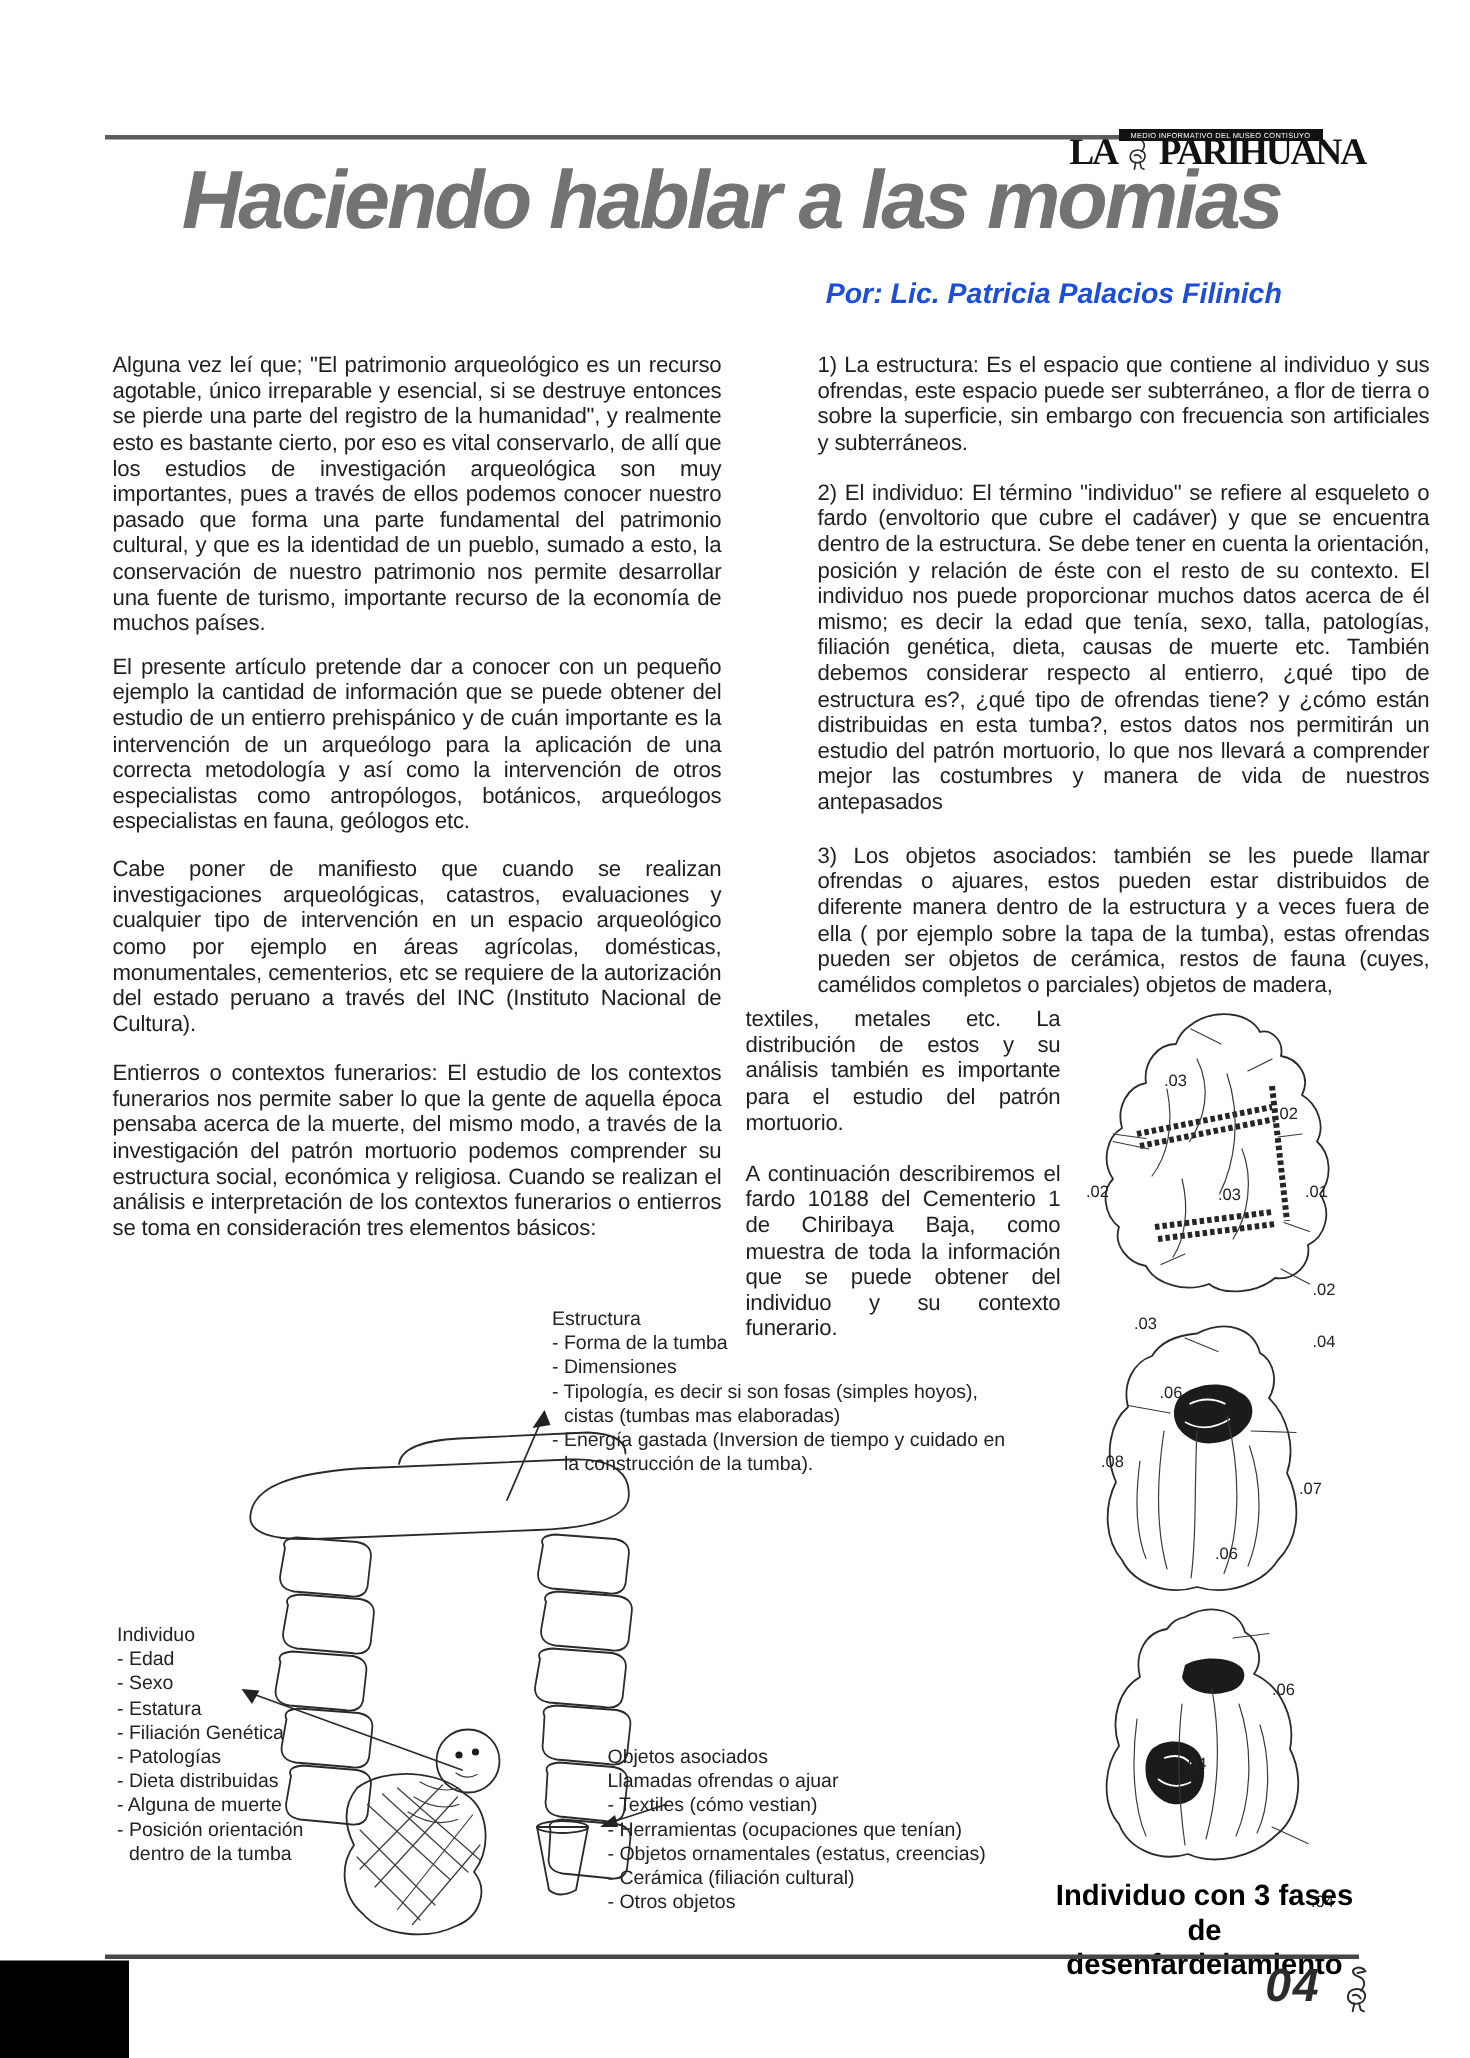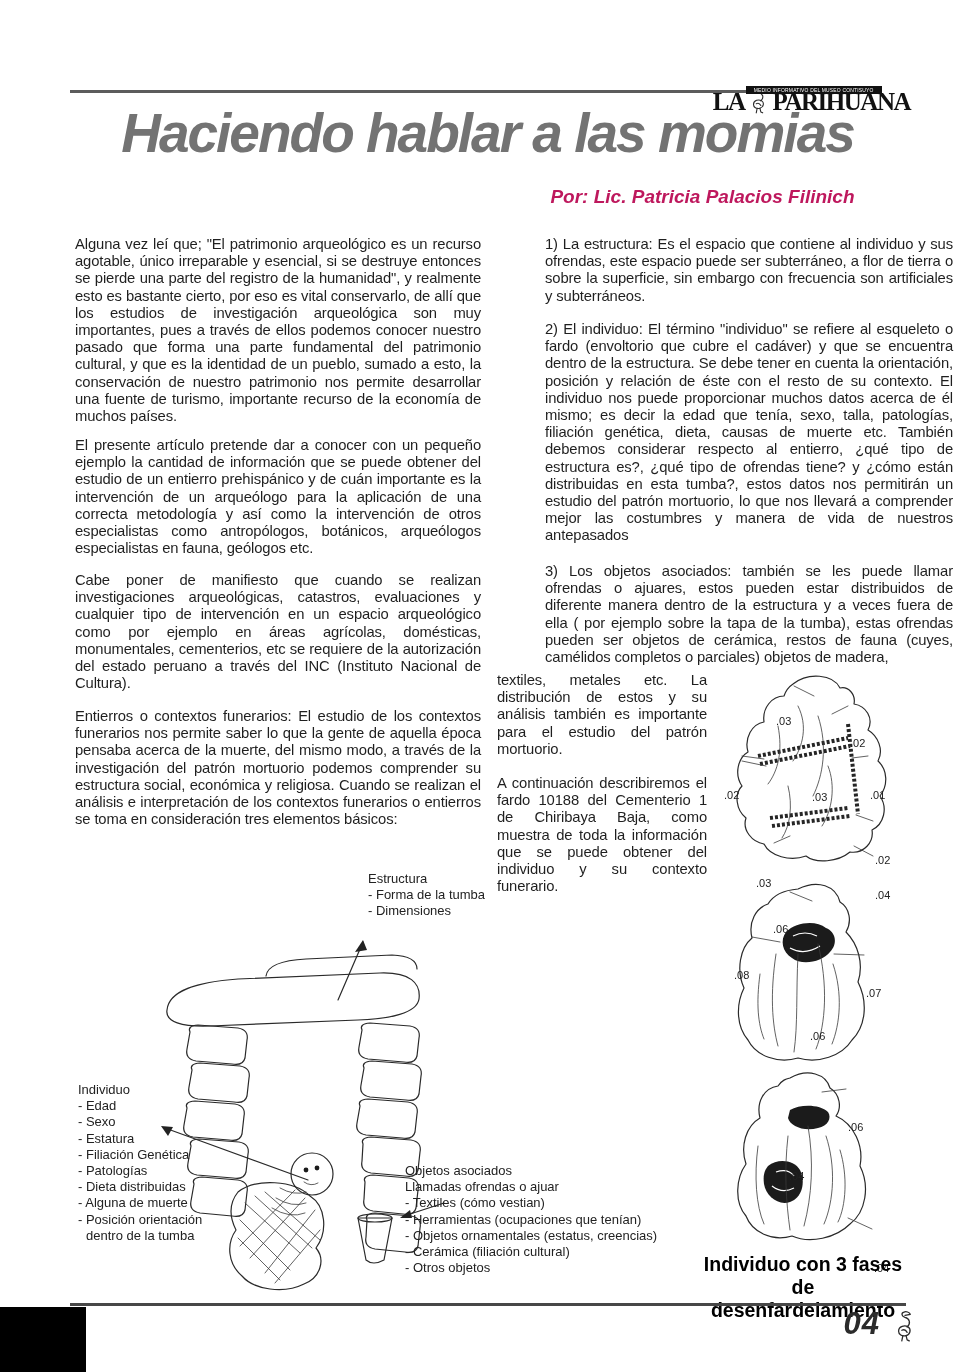--- a/index.html
+++ b/index.html
@@ -11,21 +11,21 @@
   .logo{top:54px;right:70px;display:flex;align-items:flex-end;gap:3px;
         font-family:"Liberation Serif", serif;font-weight:bold;color:#111;margin-top:32px;}
   .logo-word{font-size:25px;letter-spacing:-1.5px;line-height:1;}
   .tagline-bar{top:86px;right:98px;width:136px;height:8px;background:#111;
         display:flex;align-items:center;justify-content:center;overflow:hidden;}
   .tagline{color:#fff;font-size:8px;letter-spacing:.3px;white-space:nowrap;
         transform:scale(.62,.62);transform-origin:center center;}
   .title{left:70px;top:101px;width:835px;text-align:center;font-size:55px;
         font-style:italic;font-weight:bold;letter-spacing:-2px;color:#737373;}
   .byline{left:500px;top:186px;width:405px;text-align:center;font-size:19px;
-        font-style:italic;font-weight:bold;color:#be185d;}
+        font-style:italic;font-weight:bold;color:#1d4ed8;}
   
   .par{font-size:14.8px;line-height:17.2px;text-align:justify;letter-spacing:-.12px;}
   .colL{left:75px;width:406px;}
   .colR{left:497px;width:408px;margin-left:48px;}
   .colN{left:497px;width:210px;}
   
   .lbl{font-size:13px;line-height:16.2px;color:#222;}
   .lbl-item{padding-left:8px;text-indent:-8px;}
   
   .figlab{position:absolute;font-size:11px;color:#222;margin-top:39px;}
@@ -119,20 +119,22 @@
       <line class="ln" x1="374" y1="345" x2="334" y2="358"></line>
       <polygon points="330,360 340,352 342,360" fill="#222"></polygon>
     </g>
   </svg>
 </div>
 
 <div class="abs lbl" style="left:368px;top:871px;width:312px">
   <div>Estructura</div>
   <div class="lbl-item">- Forma de la tumba</div>
   <div class="lbl-item">- Dimensiones</div>
+  <div class="lbl-item">- Tipología, es decir si son fosas (simples hoyos), cistas (tumbas mas elaboradas)</div>
+  <div class="lbl-item">- Energía gastada (Inversion de tiempo y cuidado en la construcción de la tumba).</div>
 </div>
 
 <div class="abs lbl" style="left:78px;top:1082px;width:160px">
   <div>Individuo</div>
   <div class="lbl-item">- Edad</div>
   <div class="lbl-item">- Sexo</div>
   <div class="lbl-item">- Estatura</div>
   <div class="lbl-item">- Filiación Genética</div>
   <div class="lbl-item">- Patologías</div>
   <div class="lbl-item">- Dieta distribuidas</div>

